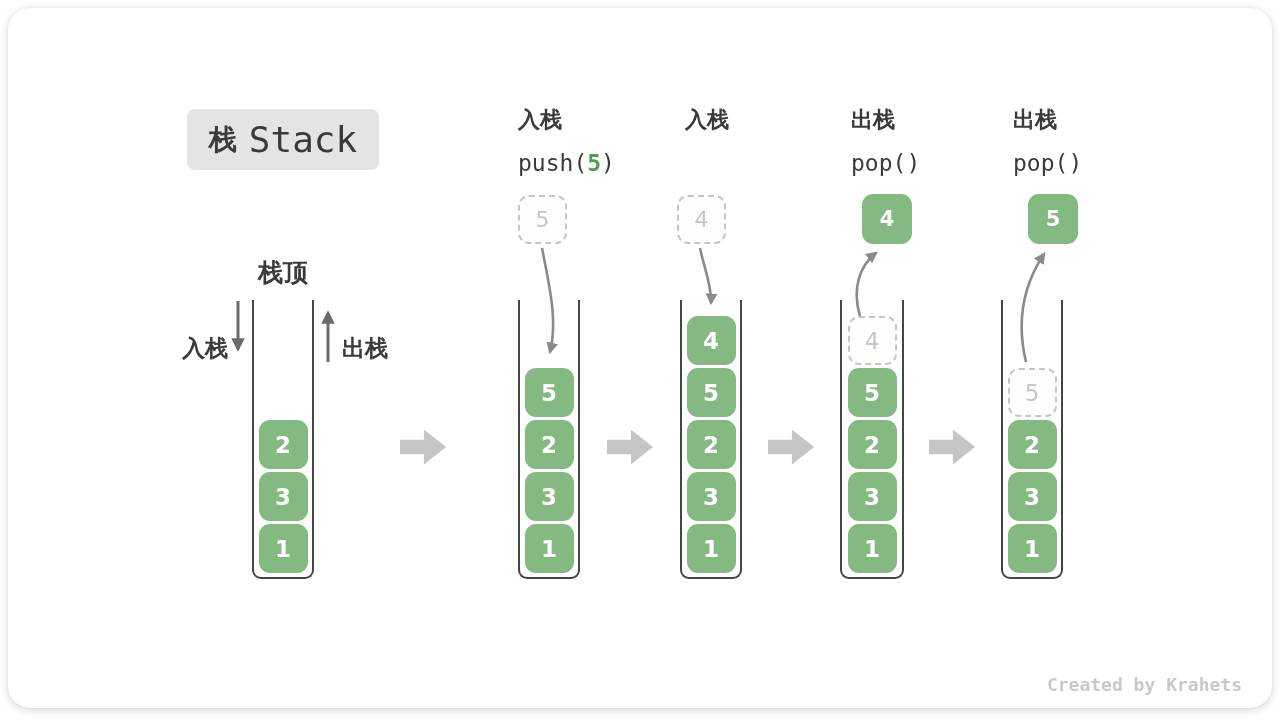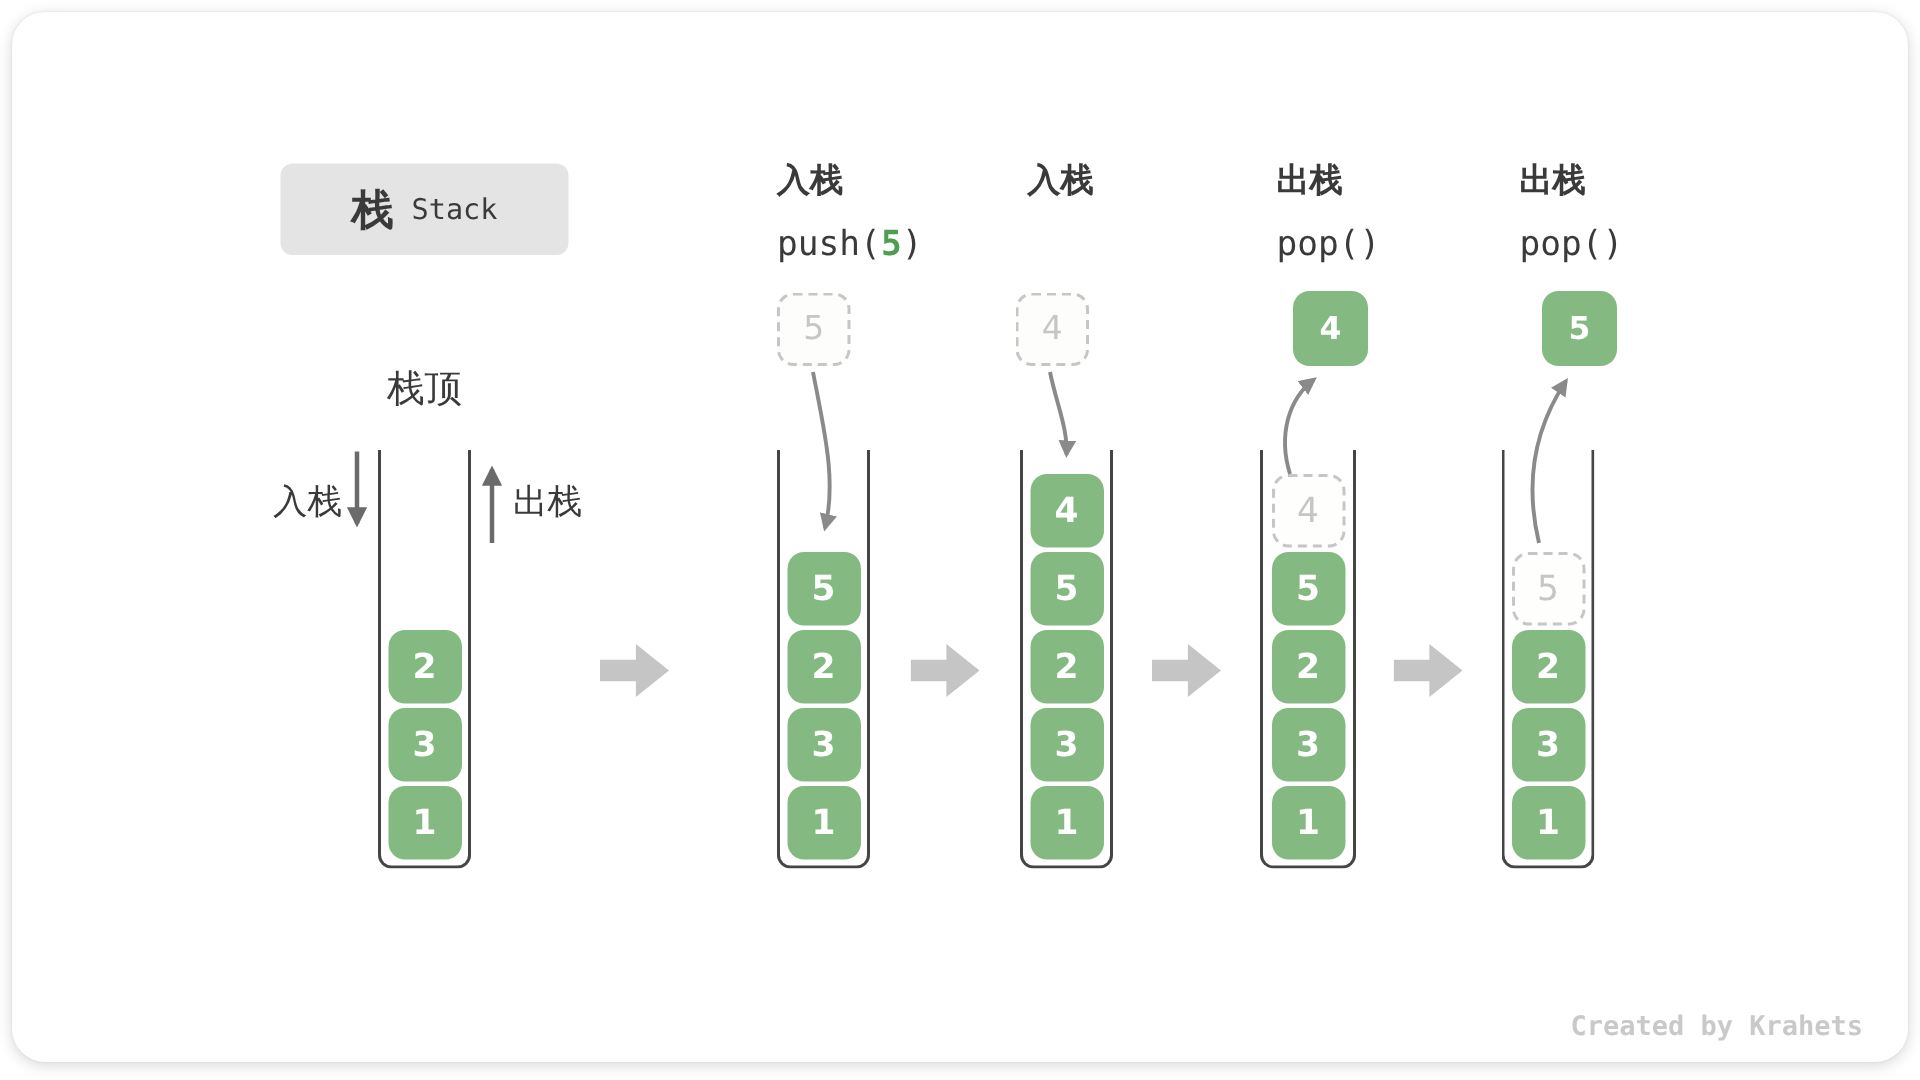--- a/index.html
+++ b/index.html
@@ -7,23 +7,23 @@
     font-family:"Liberation Sans", sans-serif; color:#3a3a3a; }
   .card { position:absolute; left:8px; top:8px; width:1264px; height:700px;
     background:#ffffff; border-radius:22px;
     box-shadow:0 2px 10px rgba(0,0,0,.16), 0 0 2px rgba(0,0,0,.08); }
   .stage { position:absolute; inset:0; }
 
   .title-box { position:absolute; left:187px; top:109px; width:192px; height:61px;
     background:#e4e4e4; border-radius:8px; display:flex; align-items:center;
     justify-content:center; gap:12px; }
   .title-zh { font-size:28px; font-weight:700; }
-  .title-en { font-family:"DejaVu Sans Mono", monospace; font-size:19px; font-weight:500; }
+  .title-en { font-family:"DejaVu Sans Mono", monospace; font-size:36px; font-weight:500; }
 
-  .cjk-label { position:absolute; font-size:25px; font-weight:400; color:#3a3a3a; }
+  .cjk-label { position:absolute; font-size:25px; font-weight:700; color:#3a3a3a;margin-top:14px; }
   .lbl-top    { left:222px; top:242px; width:122px; text-align:center; }
   .lbl-bottom { left:222px; top:610px; width:122px; text-align:center; }
   .lbl-push   { left:150px; top:319px; width:78px; text-align:right; font-size:23px; }
   .lbl-pop    { left:342px; top:319px; width:78px; text-align:left;  font-size:23px; }
 
   .op { position:absolute; top:105px; width:170px; }
   .op-name { font-size:22px; font-weight:700; }
   .op-code { margin-top:15px; font-family:"DejaVu Sans Mono", monospace; font-size:23px; color:#3a3a3a; }
   .op-code .arg { color:#4e9d50; font-weight:700; }
   .op-c2 { left:518px; } .op-c3 { left:685px; } .op-c4 { left:851px; } .op-c5 { left:1013px; }

